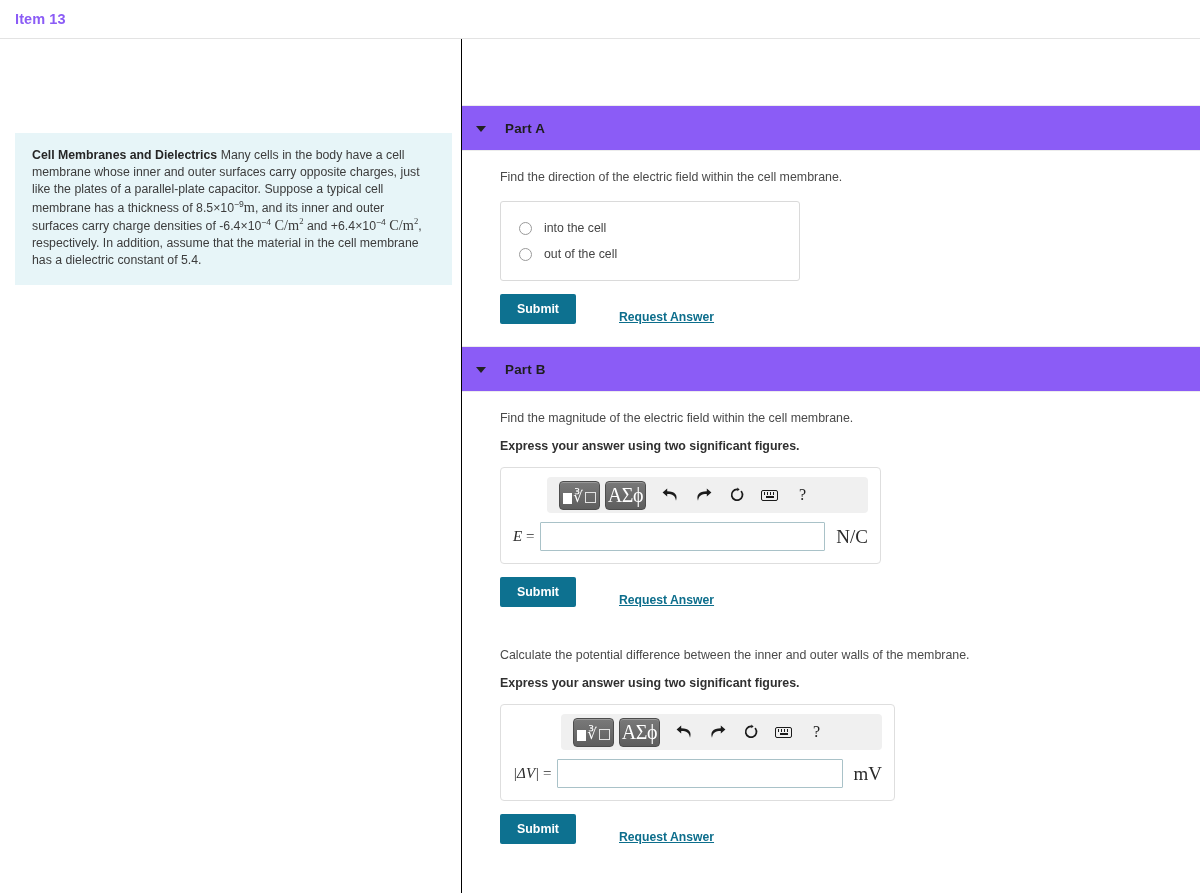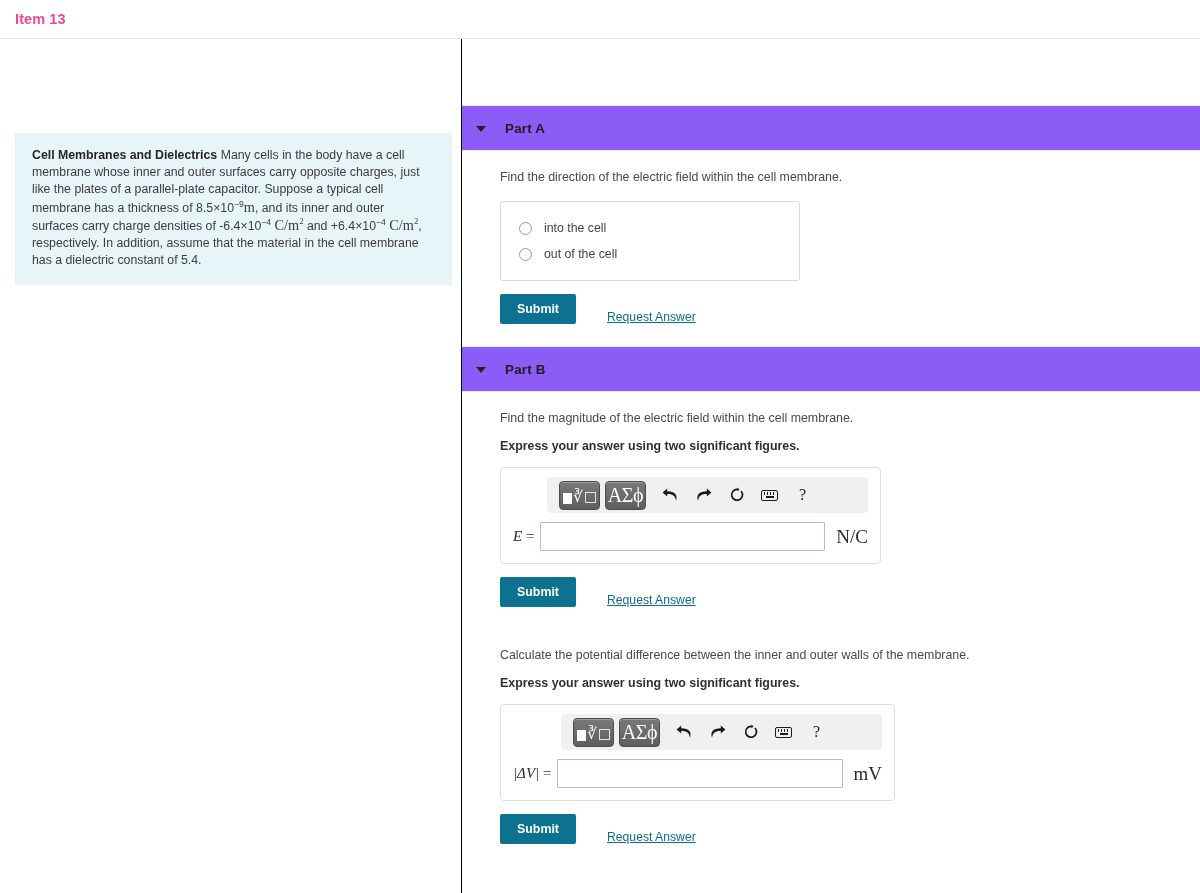--- a/index.html
+++ b/index.html
@@ -22,21 +22,21 @@
     border-bottom: 1px solid #e3e3e3;
     display: flex;
     align-items: center;
     padding-left: 15px;
     box-sizing: border-box;
     background: #fff;
   }
   .topbar-title {
     font-size: 14.5px;
     font-weight: bold;
-    color: #ec4899;
+    color: #8b5cf6;
     letter-spacing: .1px;
   }
 
   
   .split {
     display: flex;
     height: 854px;
     align-items: stretch;
   }
   .left-pane {
@@ -285,23 +285,23 @@
     font-weight: bold;
     border: none;
     border-radius: 2px;
     padding: 8px 17px;
     cursor: pointer;
     font-family: "Liberation Sans", sans-serif;
   }
   .request-link {
     color: #0d6e8c;
     font-size: 12.2px;
-    font-weight: normal;
+    font-weight: bold;
     text-decoration: underline;
-    margin-left: 31px;
+    margin-left: 43px;
     cursor: pointer;
   }
 </style>
 </head>
 <body>
 
 <div class="topbar">
   <span class="topbar-title">Item 13</span>
 </div>
 

